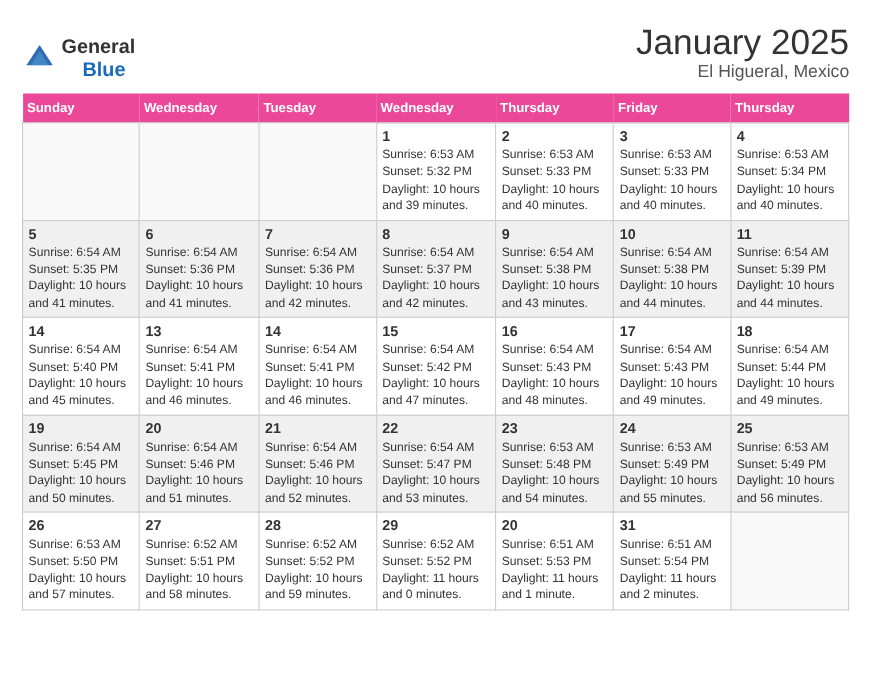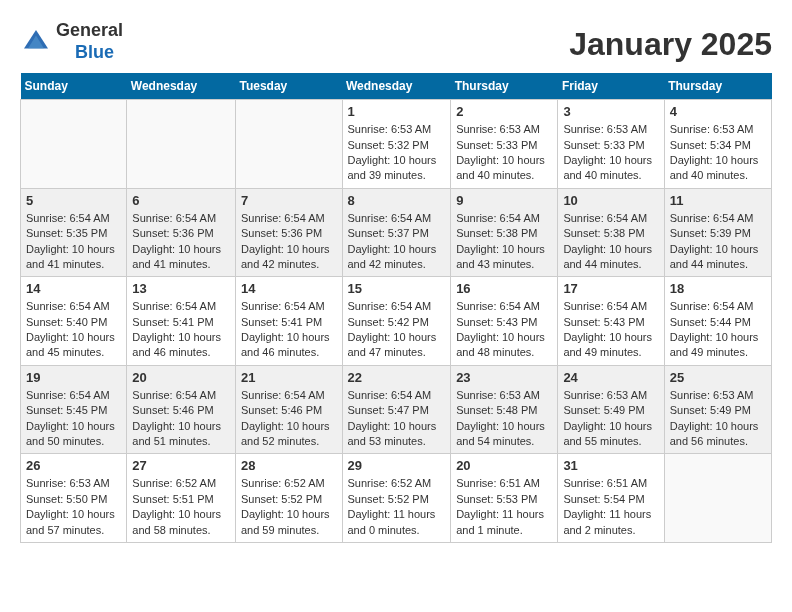--- a/index.html
+++ b/index.html
@@ -31,33 +31,33 @@
       width: 32px;
       height: 32px;
       margin-right: 4px;
     }
     .title-block {
       text-align: right;
     }
     .cal-title {
       font-size: 32px;
       color: #333;
-      font-weight: bold;
+      font-weight: normal;
     }
     .cal-subtitle {
       font-size: 16px;
       color: #555;
     }
     table {
       width: 100%;
       border-collapse: collapse;
       font-size: 11px;
     }
     thead tr th {
-      background-color: #0369a1;
+      background-color: #ec4899;
       color: #fff;
       padding: 6px 4px;
       text-align: left;
       font-weight: bold;
       font-size: 12px;
     }
     tbody tr td {
       border: 1px solid #ccc;
       vertical-align: top;
       padding: 4px 5px;
@@ -94,20 +94,21 @@
       <polygon points="20,5 35,28 5,28" fill="#2e6db4"></polygon>
       <polygon points="20,12 30,28 10,28" fill="#5a9fd4" opacity="0.5"></polygon>
     </svg>
     <div class="logo-text">
       <span class="general">General</span><br>
       <span class="blue">Blue</span>
     </div>
   </div>
   <div class="title-block">
     <div class="cal-title">January 2025</div>
+    <div class="cal-subtitle">El Higueral, Mexico</div>
   </div>
 </div>
 
 <table>
   <thead>
     <tr>
         <th>Sunday</th>
         <th>Wednesday</th>
         <th>Tuesday</th>
         <th>Wednesday</th>

